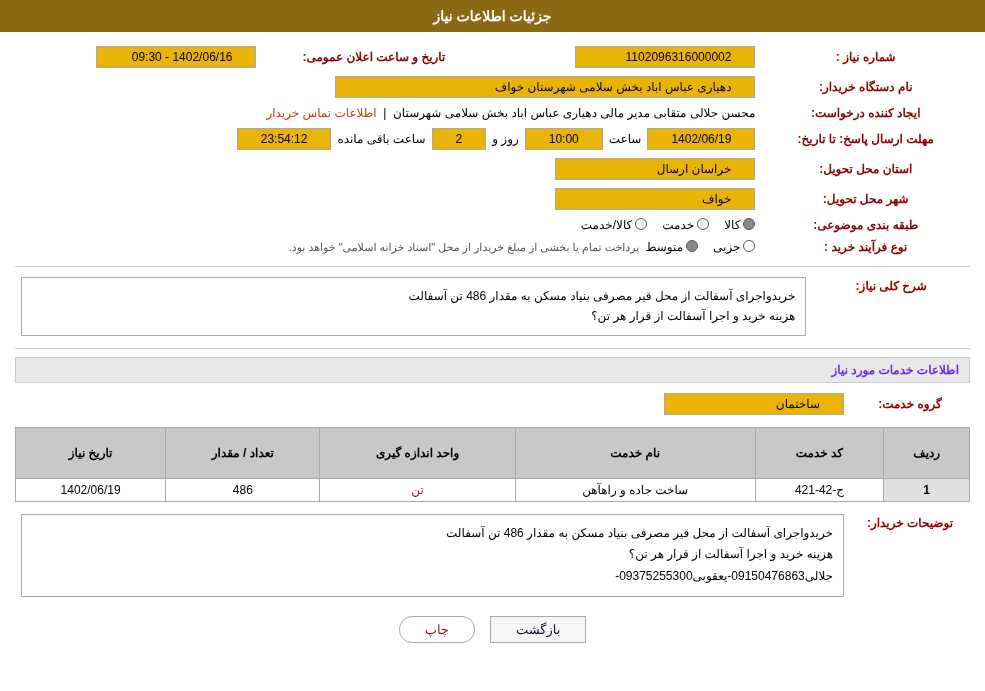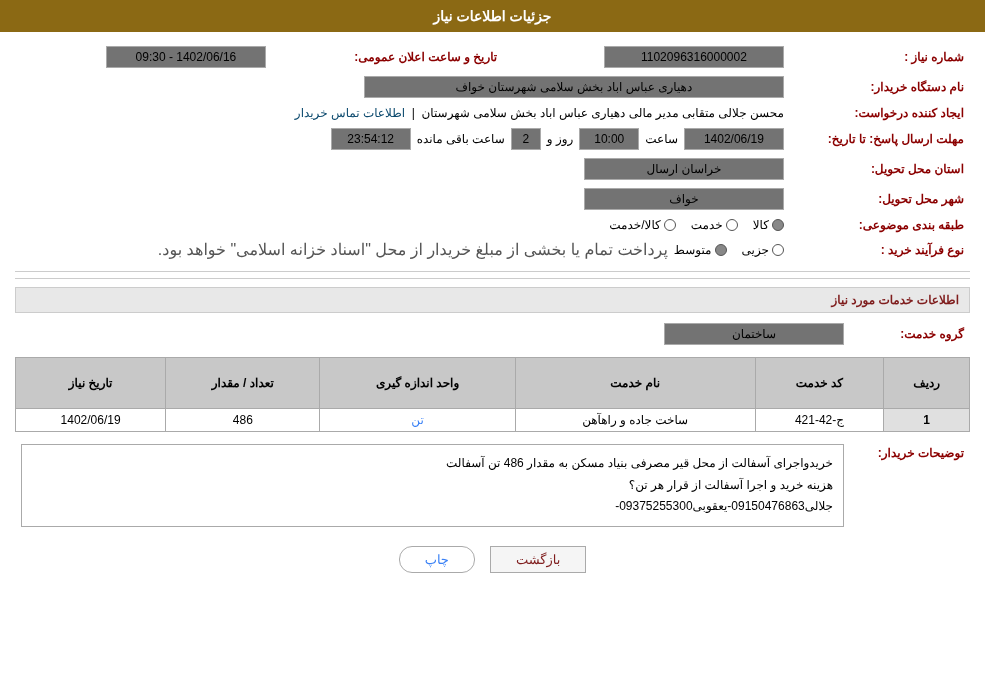--- a/index.html
+++ b/index.html
@@ -33,75 +33,74 @@
     }
     .info-table td {
       padding: 4px 6px;
       vertical-align: middle;
       font-size: 12px;
     }
     .label-cell {
       color: #8b0000;
       font-weight: bold;
       white-space: nowrap;
-      text-align: right;
+      text-align: center;
       padding-left: 10px;
     }
     .value-cell {
       text-align: right;
     }
     .input-box {
       border: 1px solid #aaa;
-      padding: 3px 1px;
-      background: #737373;
+      padding: 3px 23px;
+      background: #eab308;
       display: inline-block;
       min-width: 60px;
-      text-align: center;
+      text-align: right;
     }
     .input-wide {
       min-width: 200px;
     }
     .link-blue {
-      color: #0c4a6e;
+      color: #c2410c;
       text-decoration: none;
       cursor: pointer;
     }
     .row-flex {
       display: flex;
       align-items: center;
       gap: 6px;
       flex-wrap: wrap;
     }
     .radio-group {
       display: flex;
       align-items: center;
       gap: 15px;
     }
     .radio-item {
       display: flex;
-      align-items: center;
       gap: 3px;
     }
     .radio-circle {
       width: 12px;
       height: 12px;
       border-radius: 50%;
       border: 1px solid #555;
       background: #fff;
       display: inline-block;
     }
     .radio-circle.selected {
       background: #888;
     }
     .section-header {
       background: #e8e8e8;
       border: 1px solid #ccc;
       padding: 5px 10px;
       font-weight: bold;
-      color: #7f1d1d;
+      color: #6d28d9;
       margin: 8px 0 6px 0;
     }
     .description-box {
       border: 1px solid #aaa;
       padding: 8px 10px;
       background: #fff;
       min-height: 50px;
       text-align: right;
       line-height: 1.7;
     }
@@ -144,25 +143,25 @@
     }
     .btn {
       padding: 5px 25px;
       border: 1px solid #aaa;
       cursor: pointer;
       font-size: 13px;
       font-family: Tahoma, Arial, sans-serif;
     }
     .btn-back {
       background: #f5f5f5;
+      color: #0f172a;
+    }
+    .btn-print {
+      background: #fff;
       color: #7f1d1d;
-    }
-    .btn-print {
-      background: #fff;
-      color: #3b82f6;
       border-radius: 13px;
     }
     .divider {
       border: none;
       border-top: 1px solid #ccc;
       margin: 6px 0;
     }
   </style>
 </head>
 <body>
@@ -261,29 +260,42 @@
             <div class="radio-group">
               <div class="radio-item">
                 <span class="radio-circle"></span>
                 <span>جزیی</span>
               </div>
               <div class="radio-item">
                 <span class="radio-circle selected"></span>
                 <span>متوسط</span>
               </div>
             </div>
-            <span style="color:#555; font-size:16px;">پرداخت تمام یا بخشی از مبلغ خریدار از محل "اسناد خزانه اسلامی" خواهد بود.</span>
+            <span style="color:#555; font-size:11px;">پرداخت تمام یا بخشی از مبلغ خریدار از محل "اسناد خزانه اسلامی" خواهد بود.</span>
           </div>
         </td>
       </tr>
     </tbody>
       </table>
 
     <hr class="divider">
 
+    <table class="info-table">
+      <tbody>
+          <tr>
+        <td class="label-cell" style="vertical-align:top; padding-top:6px;">شرح کلی نیاز:</td>
+        <td>
+          <div class="description-box">
+            <div>خریدواجرای آسفالت از محل قیر مصرفی بنیاد مسکن به مقدار 486 تن آسفالت</div>
+            <div>هزینه خرید و اجرا آسفالت از قرار هر تن؟</div>
+          </div>
+        </td>
+      </tr>
+    </tbody>
+      </table>
 
     <hr class="divider">
 
     <div class="section-header">
       <span>اطلاعات خدمات مورد نیاز</span>
     </div>
 
     <table class="info-table">
       <tbody>
           <tr>
@@ -304,21 +316,21 @@
           <th>واحد اندازه گیری</th>
           <th>تعداد / مقدار</th>
           <th>تاریخ نیاز</th>
         </tr>
       </thead>
       <tbody id="services-tbody">
       <tr>
         <td class="row-num">1</td>
         <td>ج-42-421</td>
         <td>ساخت جاده و راهآهن</td>
-        <td style="color:#3b82f6;">تن</td>
+        <td style="color:#7f1d1d;">تن</td>
         <td>486</td>
         <td>1402/06/19</td>
       </tr>
         </tbody>
     </table>
 
     <table class="info-table" style="margin-top:0;">
       <tbody>
           <tr>
         <td class="label-cell" style="vertical-align:top; padding-top:6px; width:120px;">توضیحات خریدار:</td>

